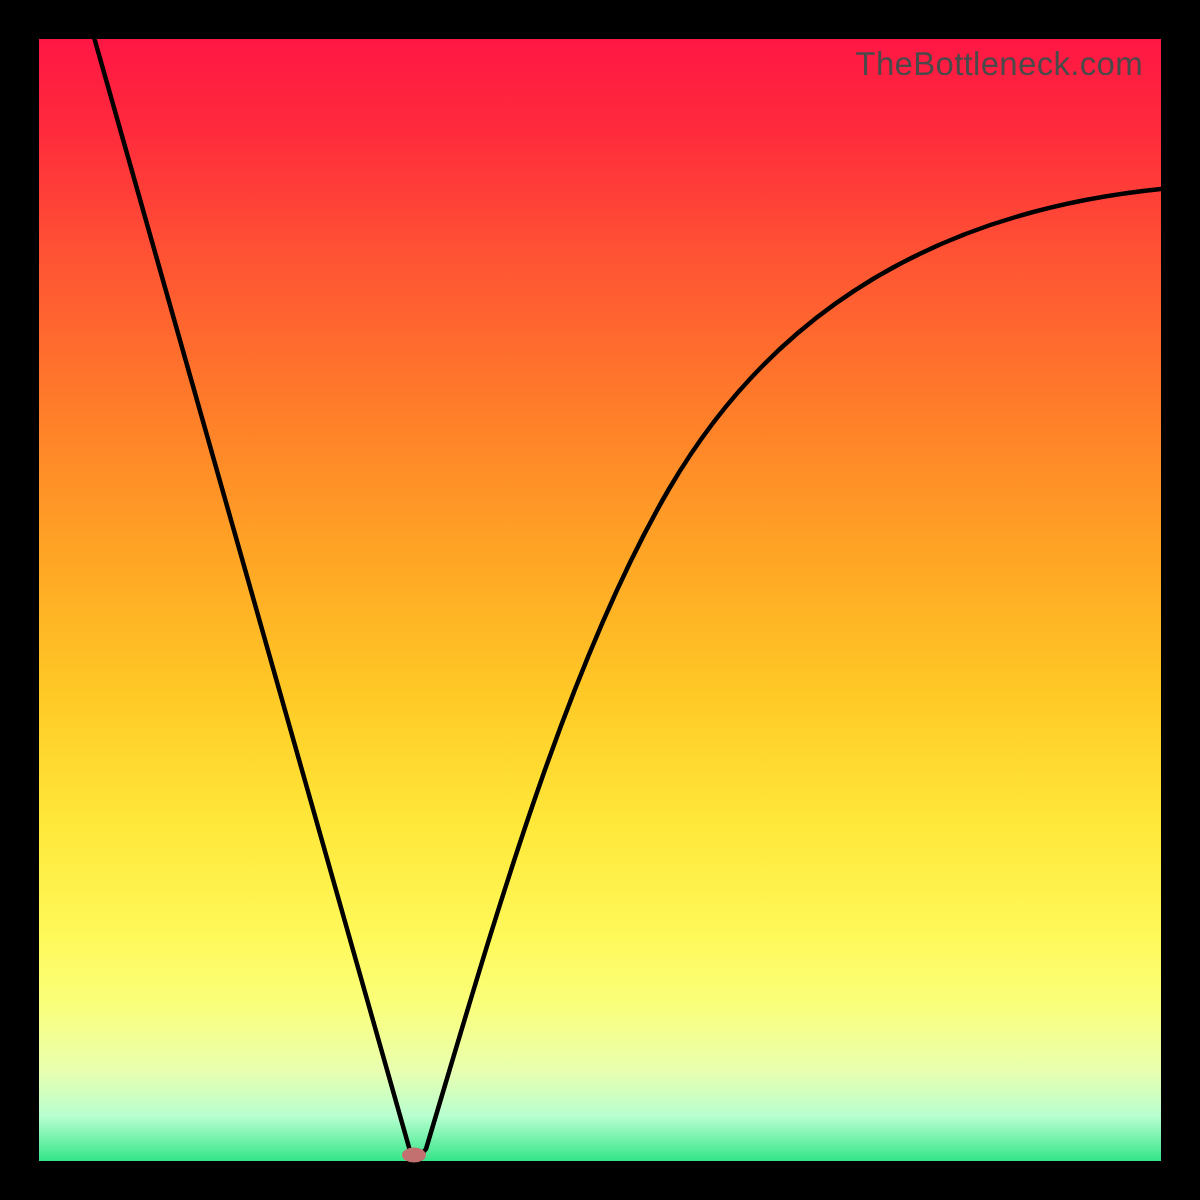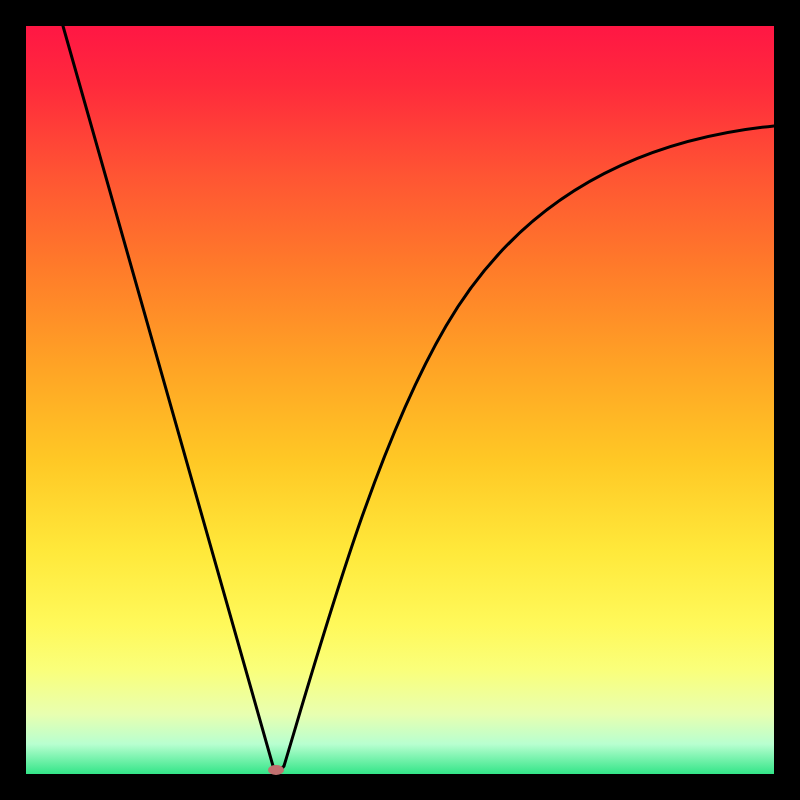--- a/index.html
+++ b/index.html
@@ -46,20 +46,21 @@
     height: 10px;
     background: #c27070;
     border-radius: 50%;
     transform: translate(-50%, -50%);
   }
 </style>
 </head>
 <body>
 
 <div class="frame">
+  <span class="watermark">TheBottleneck.com</span>
   <svg class="curve" viewBox="0 0 748 748" preserveAspectRatio="none">
     <path d="M 37,0
          L 247,740
          Q 252,748 258,740
          C 300,600 350,420 420,300
          C 490,180 600,115 748,100" fill="none" stroke="#000" stroke-width="3" stroke-linecap="round"></path>
   </svg>
   <div class="dot" style="left:250px; top:744px;"></div>
 </div>
 

